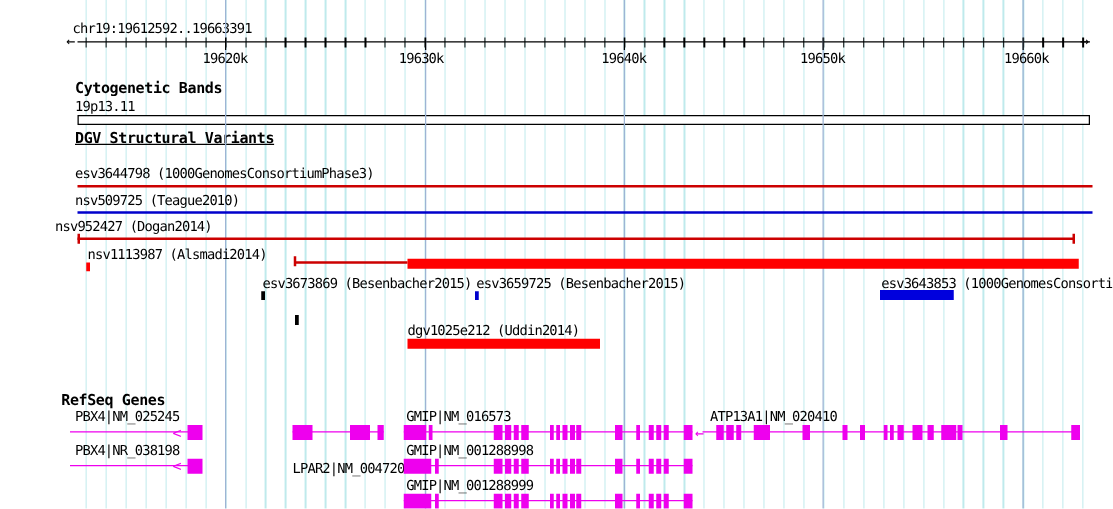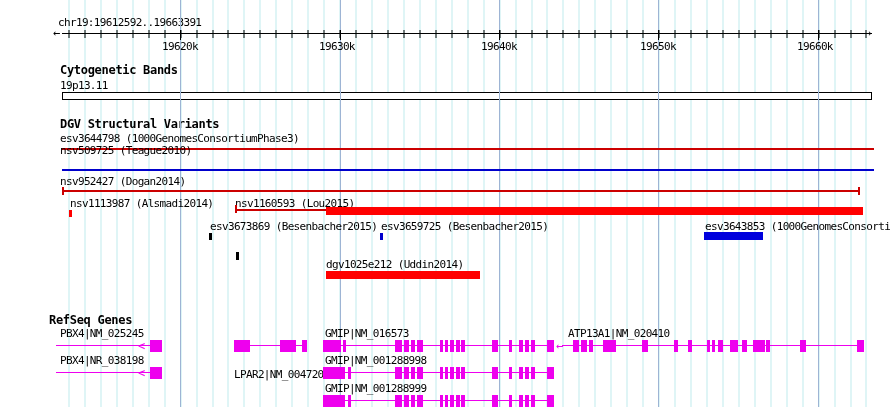--- a/index.html
+++ b/index.html
@@ -26,48 +26,47 @@
   <div class="t" style="left:58px;top:16px;">chr19:19612592..19663391</div>
   <div class="abs" style="left:62px;top:33px;width:810px;height:1px;background:#000;"></div>
   <div id="minorticks"></div>
   <div class="t arrowchar" style="left:53px;top:27px;">←</div>
   <div class="t arrowchar" style="left:864px;top:27px;">→</div>
 
   <div class="t hdr" style="left:60px;top:64px;">Cytogenetic Bands</div>
   <div class="t" style="left:60px;top:79px;">19p13.11</div>
   <div class="abs" style="left:62px;top:92px;width:810px;height:8px;border:1px solid #000;box-sizing:border-box;background:#fff;"></div>
 
-  <div class="t hdr" style="left:60px;top:118px;">DGV Structural Variants</div>
+  <div class="t hdr" style="left:60px;top:104px;text-decoration:underline;">DGV Structural Variants</div>
   <div class="t hdr" style="left:49px;top:314px;">RefSeq Genes</div>
 <div class="abs" style="left: 180px; top: 0px; width: 1px; height: 407px; background: rgb(157, 180, 212);"></div>
     <div class="abs" style="left: 180px; top: 30px; width: 1px; height: 10px; background: rgb(0, 0, 0);"></div>
     <div class="t" style="left: 159px; top: 40px; width: 42px; text-align: center;">19620k</div>
     <div class="abs" style="left: 340px; top: 0px; width: 1px; height: 407px; background: rgb(157, 180, 212);"></div>
     <div class="abs" style="left: 340px; top: 30px; width: 1px; height: 10px; background: rgb(0, 0, 0);"></div>
     <div class="t" style="left: 319px; top: 40px; width: 42px; text-align: left;">19630k</div>
     <div class="abs" style="left: 499px; top: 0px; width: 1px; height: 407px; background: rgb(157, 180, 212);"></div>
     <div class="abs" style="left: 499px; top: 30px; width: 1px; height: 10px; background: rgb(0, 0, 0);"></div>
     <div class="t" style="left: 478px; top: 40px; width: 42px; text-align: center;">19640k</div>
     <div class="abs" style="left: 658px; top: 0px; width: 1px; height: 407px; background: rgb(157, 180, 212);"></div>
     <div class="abs" style="left: 658px; top: 30px; width: 1px; height: 10px; background: rgb(0, 0, 0);"></div>
     <div class="t" style="left: 637px; top: 40px; width: 42px; text-align: center;">19650k</div>
     <div class="abs" style="left: 818px; top: 0px; width: 1px; height: 407px; background: rgb(157, 180, 212);"></div>
     <div class="abs" style="left: 818px; top: 30px; width: 1px; height: 10px; background: rgb(0, 0, 0);"></div>
-    <div class="t" style="left: 797px; top: 40px; width: 42px; text-align: left;">19660k</div>
+    <div class="t" style="left: 797px; top: 40px; width: 42px; text-align: right;">19660k</div>
     <div class="t" style="left: 60px; top: 132px;">esv3644798 (1000GenomesConsortiumPhase3)</div>
     <div class="abs" style="left: 62px; top: 148px; width: 812px; height: 2px; background: rgb(204, 0, 0);"></div>
-    <div class="t" style="left: 60px; top: 144px;">nsv509725 (Teague2010)</div>
+    <div class="t" style="left: 60px; top: 154px;">nsv509725 (Teague2010)</div>
     <div class="abs" style="left: 62px; top: 169px; width: 812px; height: 2px; background: rgb(0, 0, 204);"></div>
-    <div class="t" style="left: 60px; top: 175px;">nsv952427 (Dogan2014)</div>
+    <div class="t" style="left: 44px; top: 175px;">nsv952427 (Dogan2014)</div>
     <div class="abs" style="left: 62px; top: 190px; width: 798px; height: 2px; background: rgb(204, 0, 0);"></div>
     <div class="abs" style="left: 62px; top: 187px; width: 2px; height: 8px; background: rgb(204, 0, 0);"></div>
     <div class="abs" style="left: 858px; top: 187px; width: 2px; height: 8px; background: rgb(204, 0, 0);"></div>
     <div class="t" style="left: 70px; top: 197px;">nsv1113987 (Alsmadi2014)</div>
     <div class="abs" style="left: 69px; top: 210px; width: 3px; height: 7px; background: rgb(255, 0, 0);"></div>
-    <div class="t" style="left: 235px; top: 197px;">nsv1160593 (Lou2015)</div>
     <div class="abs" style="left: 235px; top: 205px; width: 2px; height: 8px; background: rgb(204, 0, 0);"></div>
     <div class="abs" style="left: 236px; top: 209px; width: 90px; height: 2px; background: rgb(204, 0, 0);"></div>
     <div class="abs" style="left: 326px; top: 207px; width: 537px; height: 8px; background: rgb(255, 0, 0);"></div>
     <div class="t" style="left: 210px; top: 220px;">esv3673869 (Besenbacher2015)</div>
     <div class="abs" style="left: 209px; top: 233px; width: 3px; height: 7px; background: rgb(0, 0, 0);"></div>
     <div class="t" style="left: 381px; top: 220px;">esv3659725 (Besenbacher2015)</div>
     <div class="abs" style="left: 380px; top: 233px; width: 3px; height: 7px; background: rgb(0, 0, 204);"></div>
     <div class="t" style="left: 705px; top: 220px;">esv3643853 (1000GenomesConsorti</div>
     <div class="abs" style="left: 704px; top: 232px; width: 59px; height: 8px; background: rgb(0, 0, 221);"></div>
     <div class="abs" style="left: 236px; top: 252px; width: 3px; height: 8px; background: rgb(0, 0, 0);"></div>

